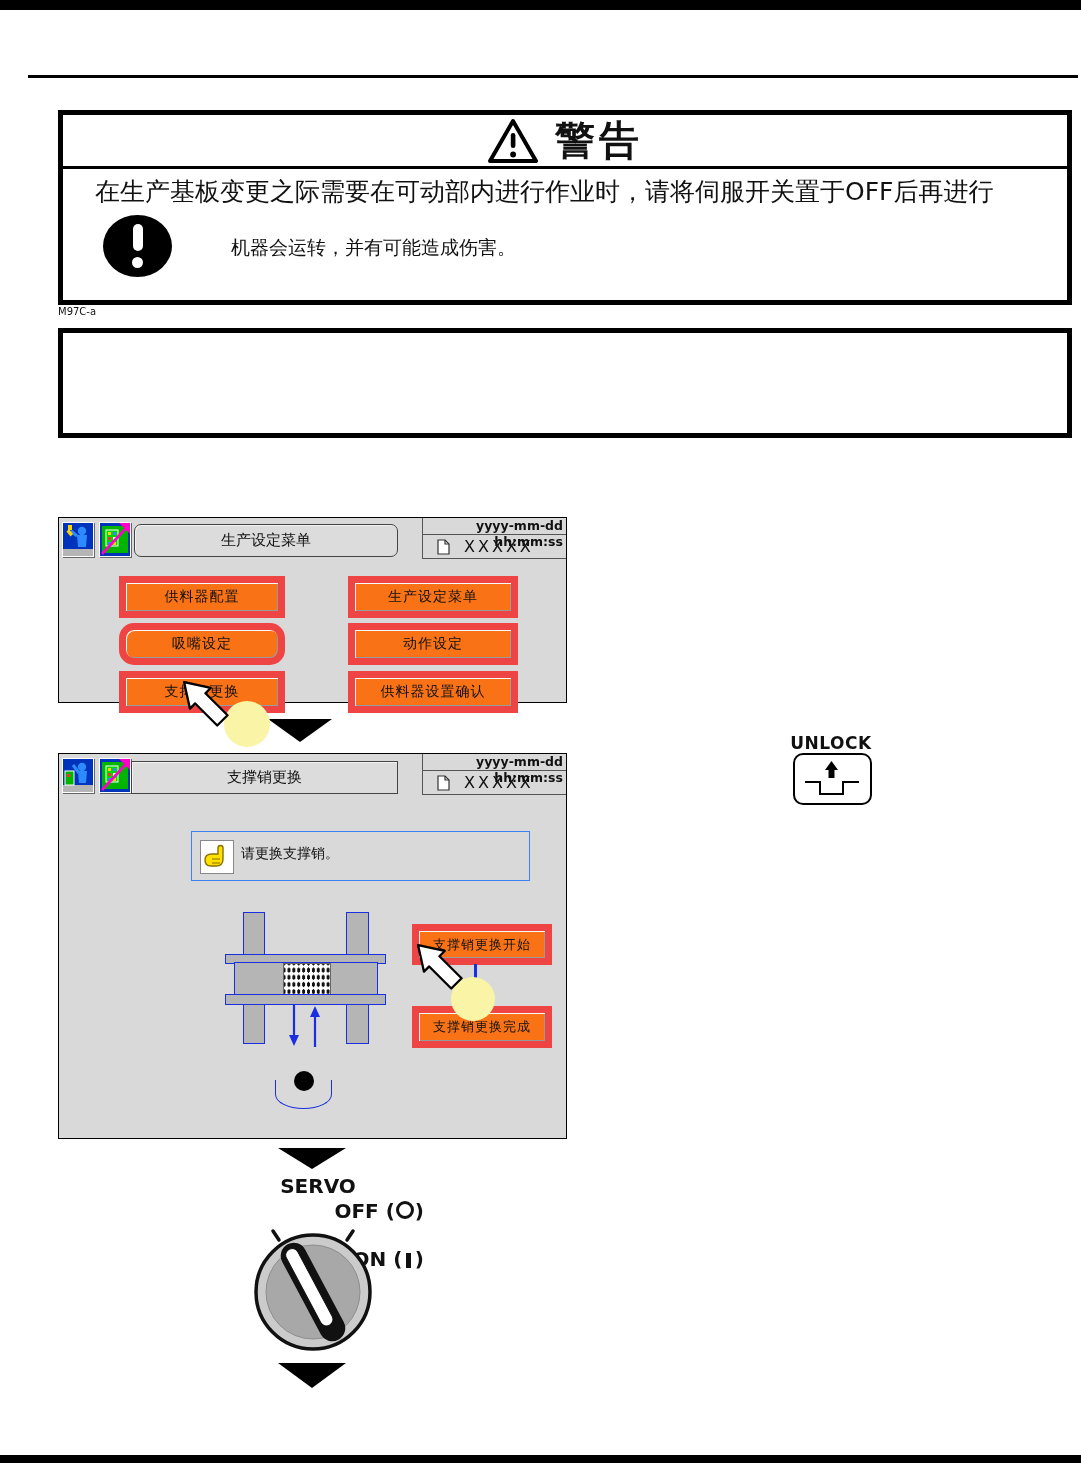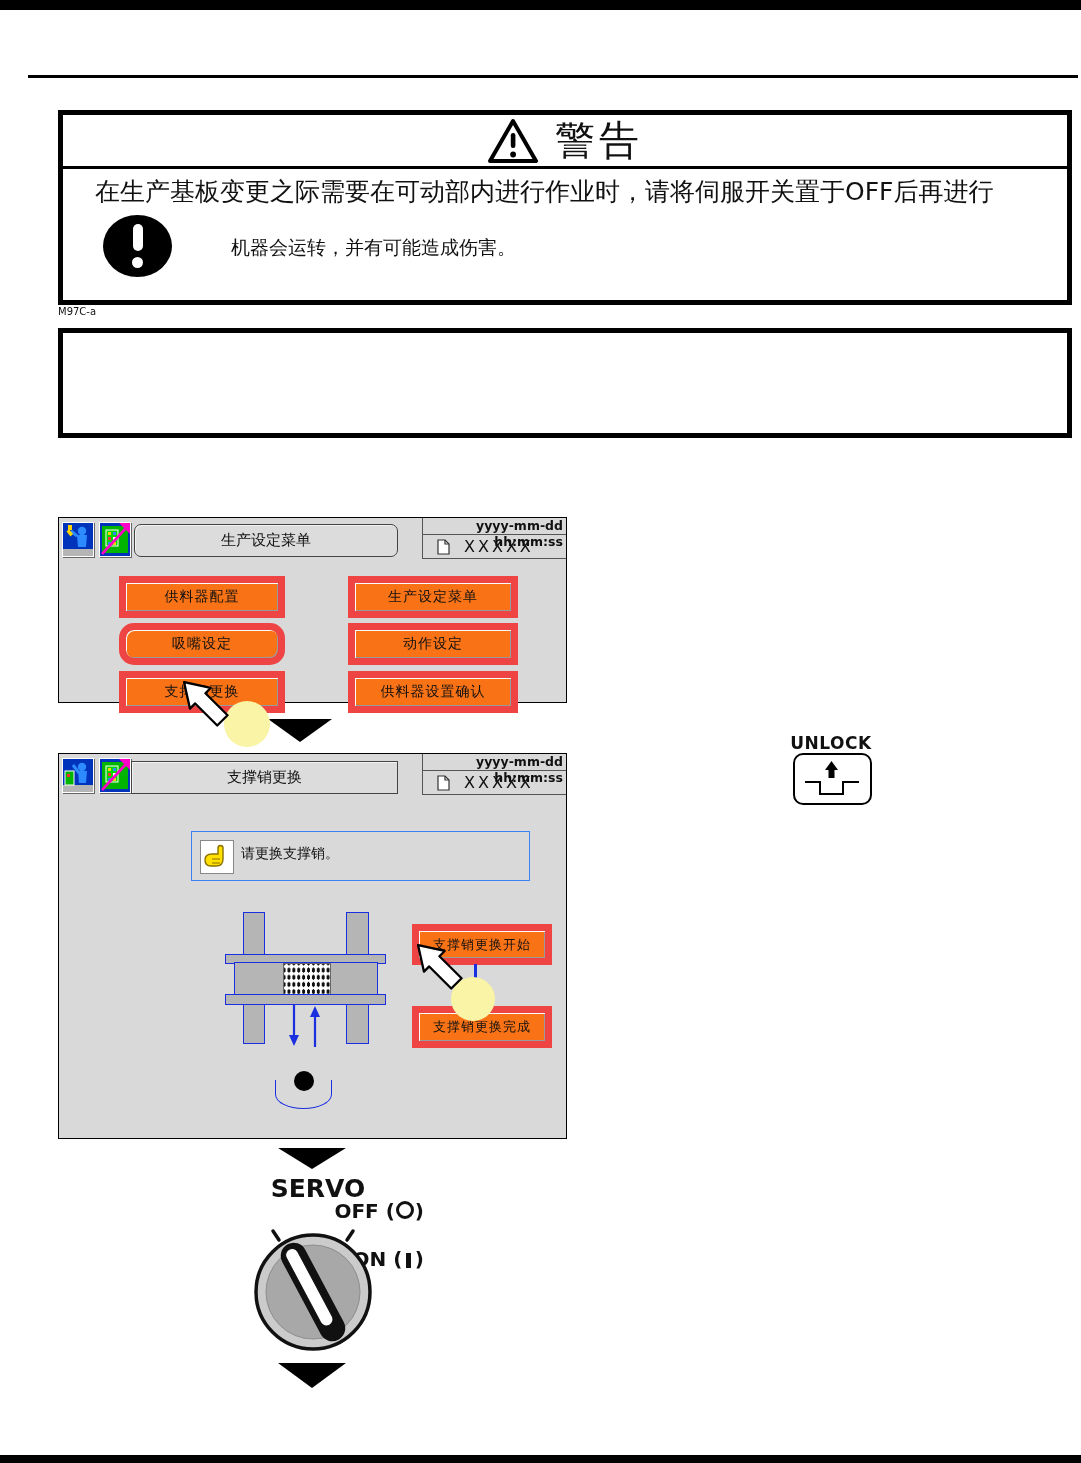--- a/index.html
+++ b/index.html
@@ -9,21 +9,21 @@
 
   
   .topbar{left:0;top:0;width:1081px;height:10px;background:#000;}
   .botbar{left:0;top:1455px;width:1081px;height:8px;background:#000;}
   .rule{left:28px;top:75px;width:1050px;height:3px;background:#000;}
 
   
   .warnbox{left:58px;top:110px;width:1004px;height:185px;border:5px solid #000;background:#fff;}
   .warnhead{position:absolute;left:0;top:0;right:0;height:51px;border-bottom:3px solid #000;
             display:flex;align-items:center;justify-content:center;gap:16px;}
-  .warntitle{font-size:40px;font-weight:normal;letter-spacing:4px;}
+  .warntitle{font-size:40px;font-weight:bold;letter-spacing:4px;}
   .warnbody-text{position:absolute;left:14px;top:60px;font-size:25px;white-space:nowrap;margin-left:18px;}
   .mandatory{position:absolute;left:40px;top:100px;width:69px;height:62px;background:#000;border-radius:50%;}
   .mandatory .bar{position:absolute;left:29.5px;top:9px;width:10px;height:27px;background:#fff;border-radius:5px;}
   .mandatory .dot{position:absolute;left:29px;top:42px;width:11px;height:11px;background:#fff;border-radius:50%;}
   .cautiontext{position:absolute;left:168px;top:120px;font-size:19px;}
   .m97c{left:58px;top:306px;font-size:10px;}
   .emptybox{left:58px;top:328px;width:1004px;height:100px;border:5px solid #000;background:#fff;}
 
   
   .screen{background:#d9d9d9;border:1px solid #000;}
@@ -61,21 +61,21 @@
   .yc1{left:224px;top:701px;width:46px;height:46px;z-index:4;}
   .yc2{position:absolute;left:392px;top:223px;width:44px;height:44px;z-index:4;}
   .cursor{z-index:5;}
 
   .blkarrow{width:0;height:0;border-left:32px solid transparent;border-right:32px solid transparent;}
   .arr1{left:268px;top:719px;border-top:23px solid #000;}
   .arr2{left:278px;top:1148px;border-left-width:34px;border-right-width:34px;border-top:21px solid #000;}
   .arr3{left:278px;top:1363px;border-left-width:34px;border-right-width:34px;border-top:25px solid #000;}
 
   
-  .servotitle{left:262px;top:1174px;width:112px;text-align:center;font-size:25px;font-weight:bold;}
+  .servotitle{left:262px;top:1174px;width:112px;text-align:center;font-size:20px;font-weight:bold;}
   .servorow{left:214px;top:1199px;width:210px;display:flex;align-items:flex-end;gap:27px;
             font-size:20px;font-weight:bold;flex-direction:column;}
   .offsym{display:inline-block;width:12px;height:12px;border:3.5px solid #111;border-radius:50%;
           margin:0 1px;vertical-align:-1px;}
   .onsym{display:inline-block;width:4.5px;height:15px;background:#111;margin:0 4px;vertical-align:-2px;}
   .ongrp{position:relative;top:-3px;}
 
   
   .unlocklabel{left:780px;top:733px;width:102px;text-align:center;font-size:17px;font-weight:bold;letter-spacing:0.5px;}
   .unlockbtn{left:793px;top:753px;width:75px;height:48px;border:2.5px solid #000;border-radius:10px;background:#fff;}

